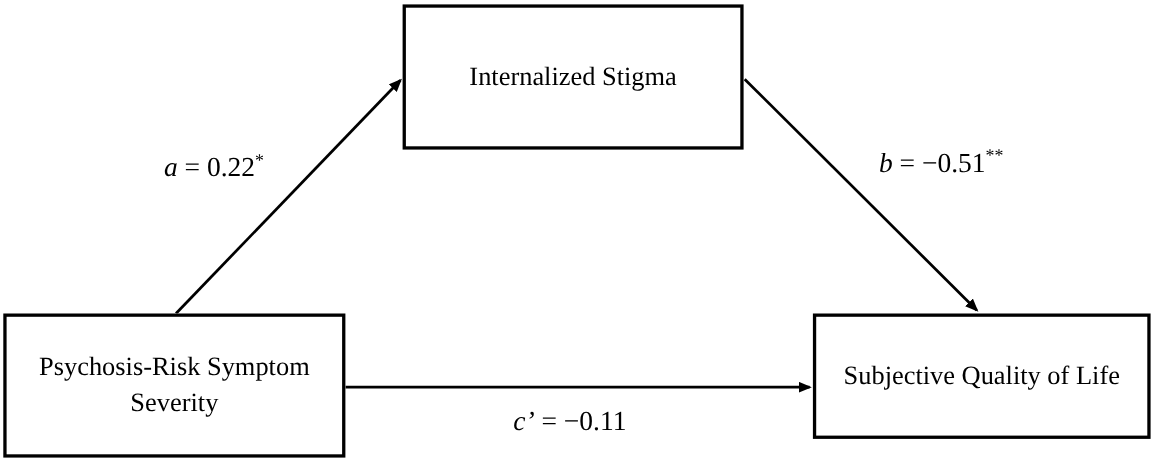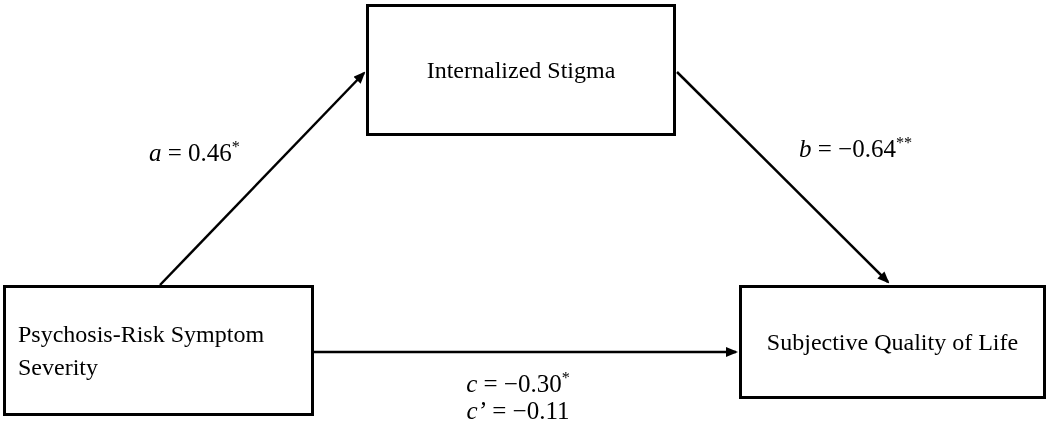--- a/index.html
+++ b/index.html
@@ -17,20 +17,21 @@
     overflow: hidden;
   }
   .node {
     position: absolute;
     box-sizing: border-box;
     border: 3px solid #000000;
     background: #ffffff;
     display: flex;
     align-items: center;
     justify-content: center;
+    text-align: center;
     font-size: 24px;
     line-height: 1.35;
     z-index: 2;
   }
   .node-mediator {
     left: 366px; top: 4px;
     width: 310px; height: 132px;
     padding: 0 10px;
   }
   .node-predictor {
@@ -96,29 +97,26 @@
 
   <div class="node node-predictor">
     <span>Psychosis-Risk Symptom Severity</span>
   </div>
 
   <div class="node node-outcome">
     <span>Subjective Quality of Life</span>
   </div>
 
   <div class="path-label label-a">
-    <span class="var">a</span><span> = 0.46</span><span class="sig">*</span>
+    <span class="var">a</span><span> = 0.22</span><span class="sig">*</span>
   </div>
 
   <div class="path-label label-b">
-    <span class="var">b</span><span> = −0.64</span><span class="sig">**</span>
+    <span class="var">b</span><span> = −0.51</span><span class="sig">**</span>
   </div>
 
   <div class="path-label label-c">
-    <div>
-      <span class="var">c</span><span> = −0.30</span><span class="sig">*</span>
-    </div>
     <div>
       <span class="var">c’</span><span> = −0.11</span><span class="sig"></span>
     </div>
   </div>
 
 </div>
 
 </body></html>

